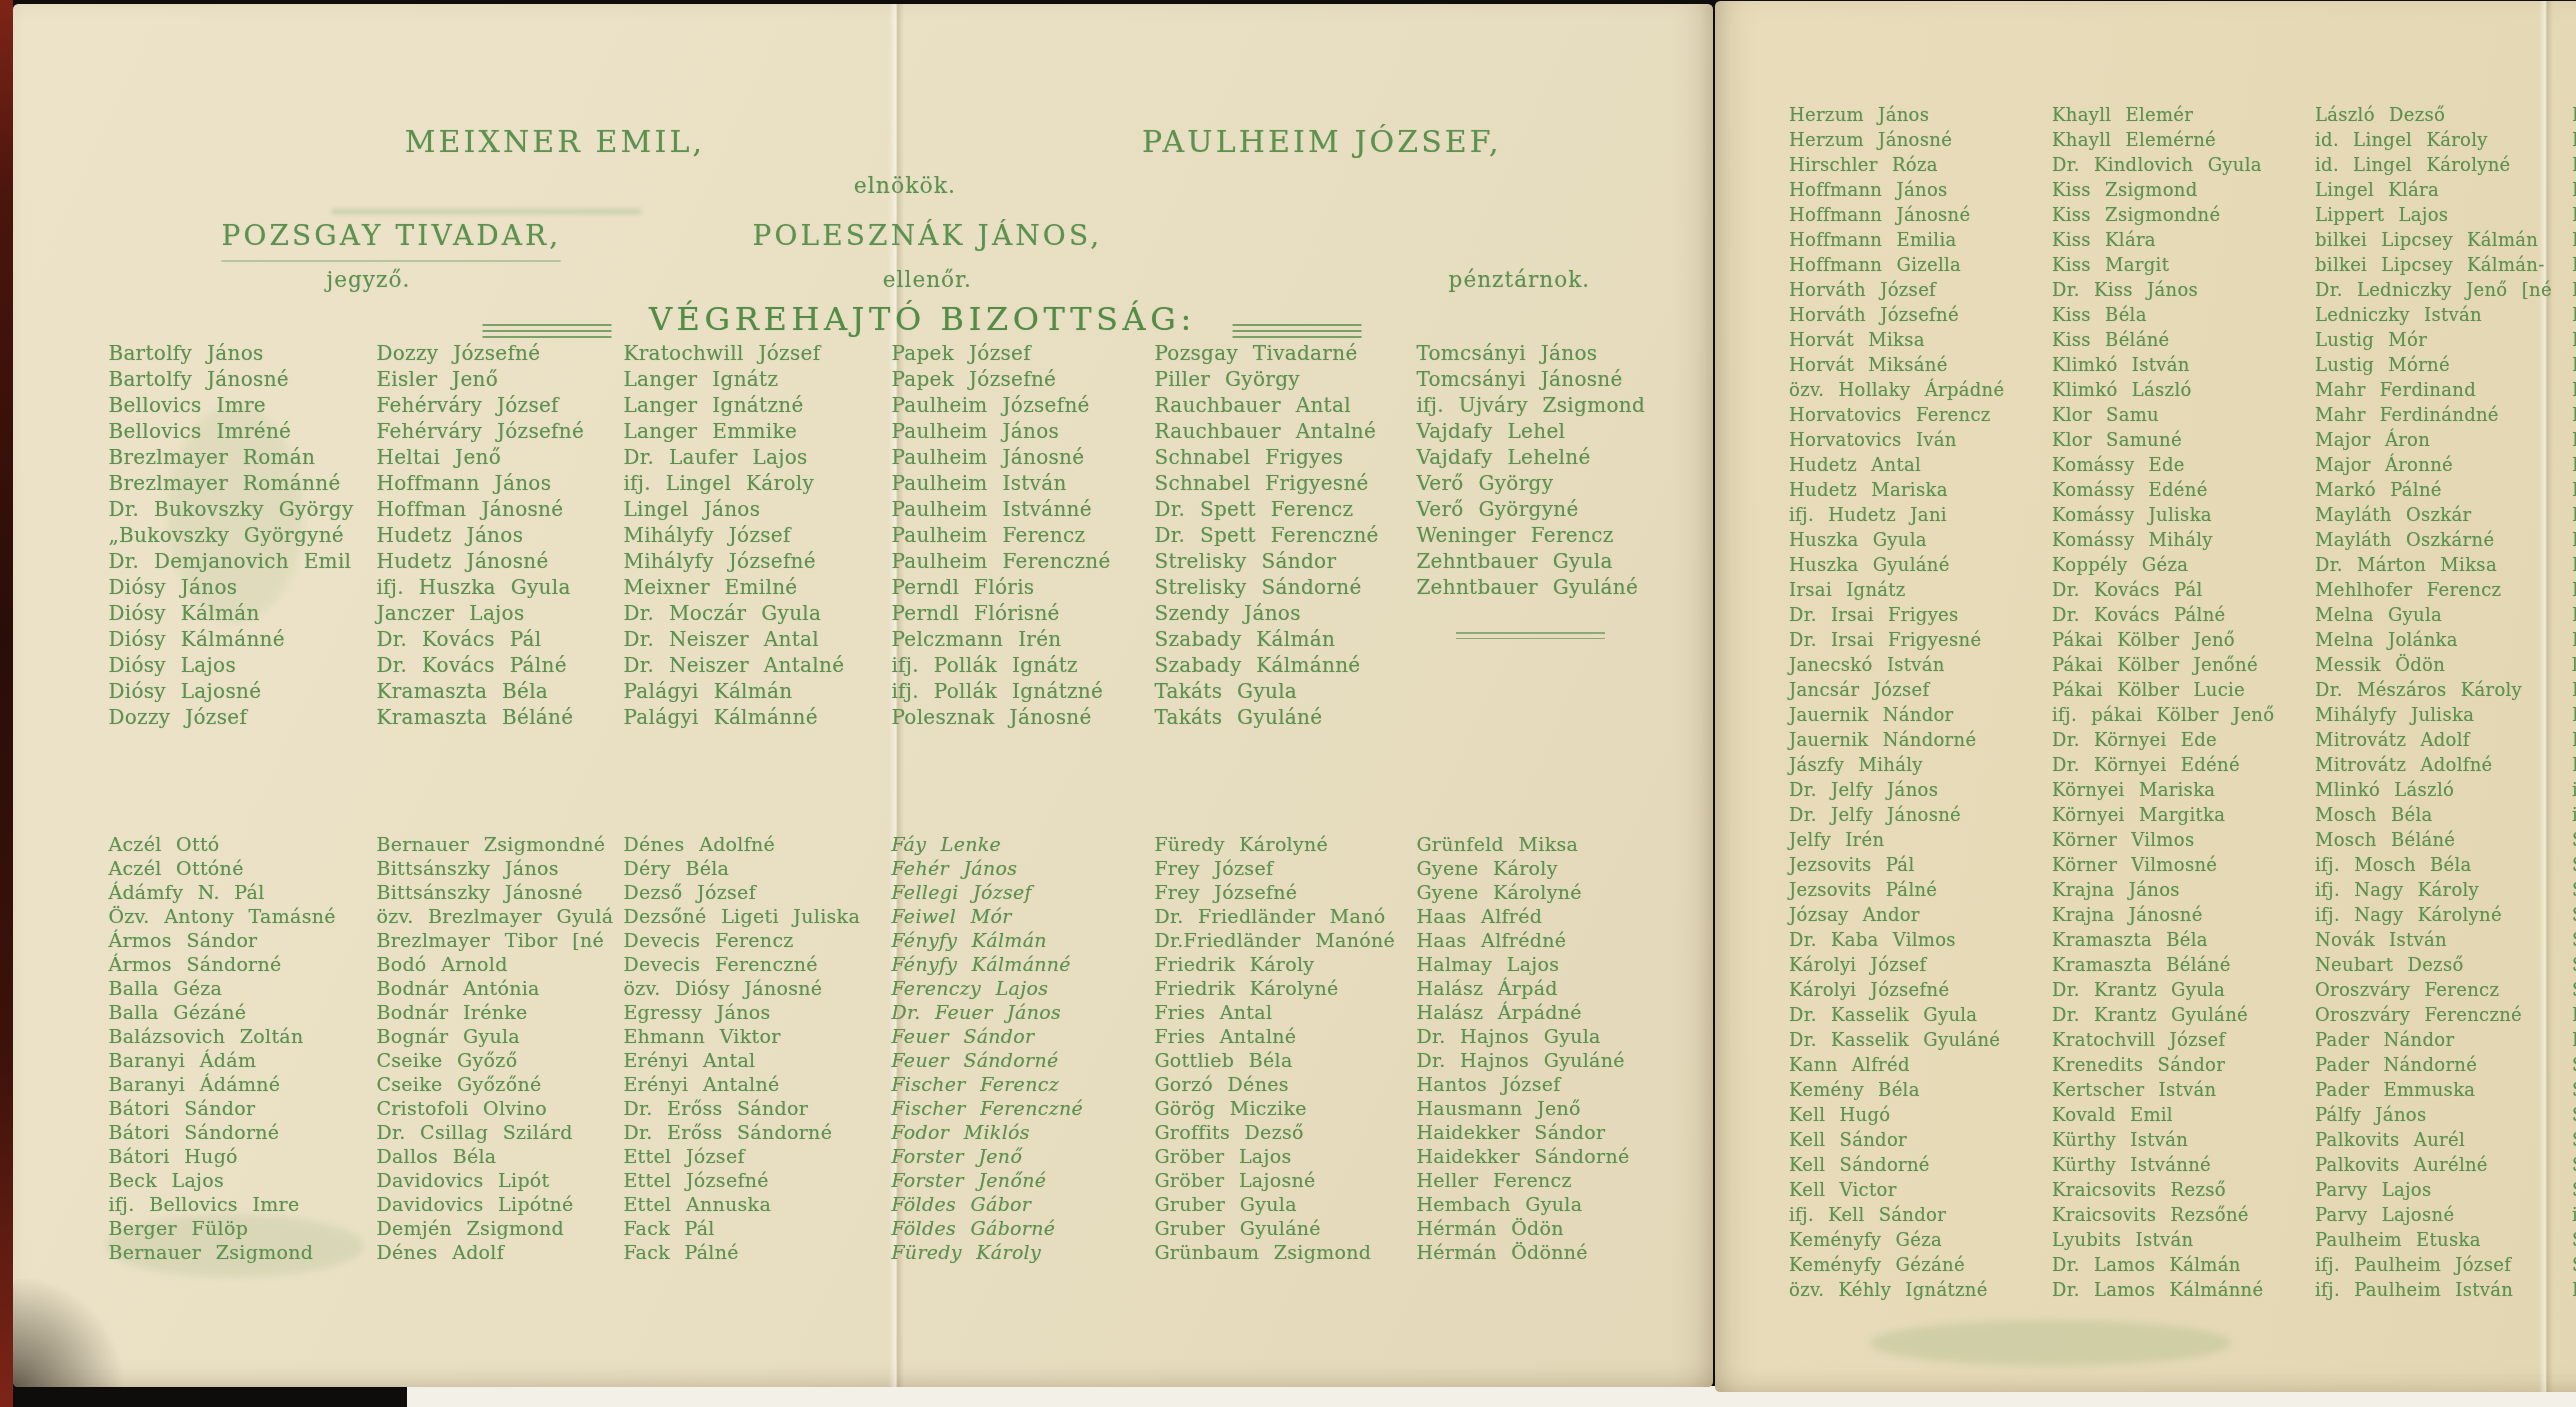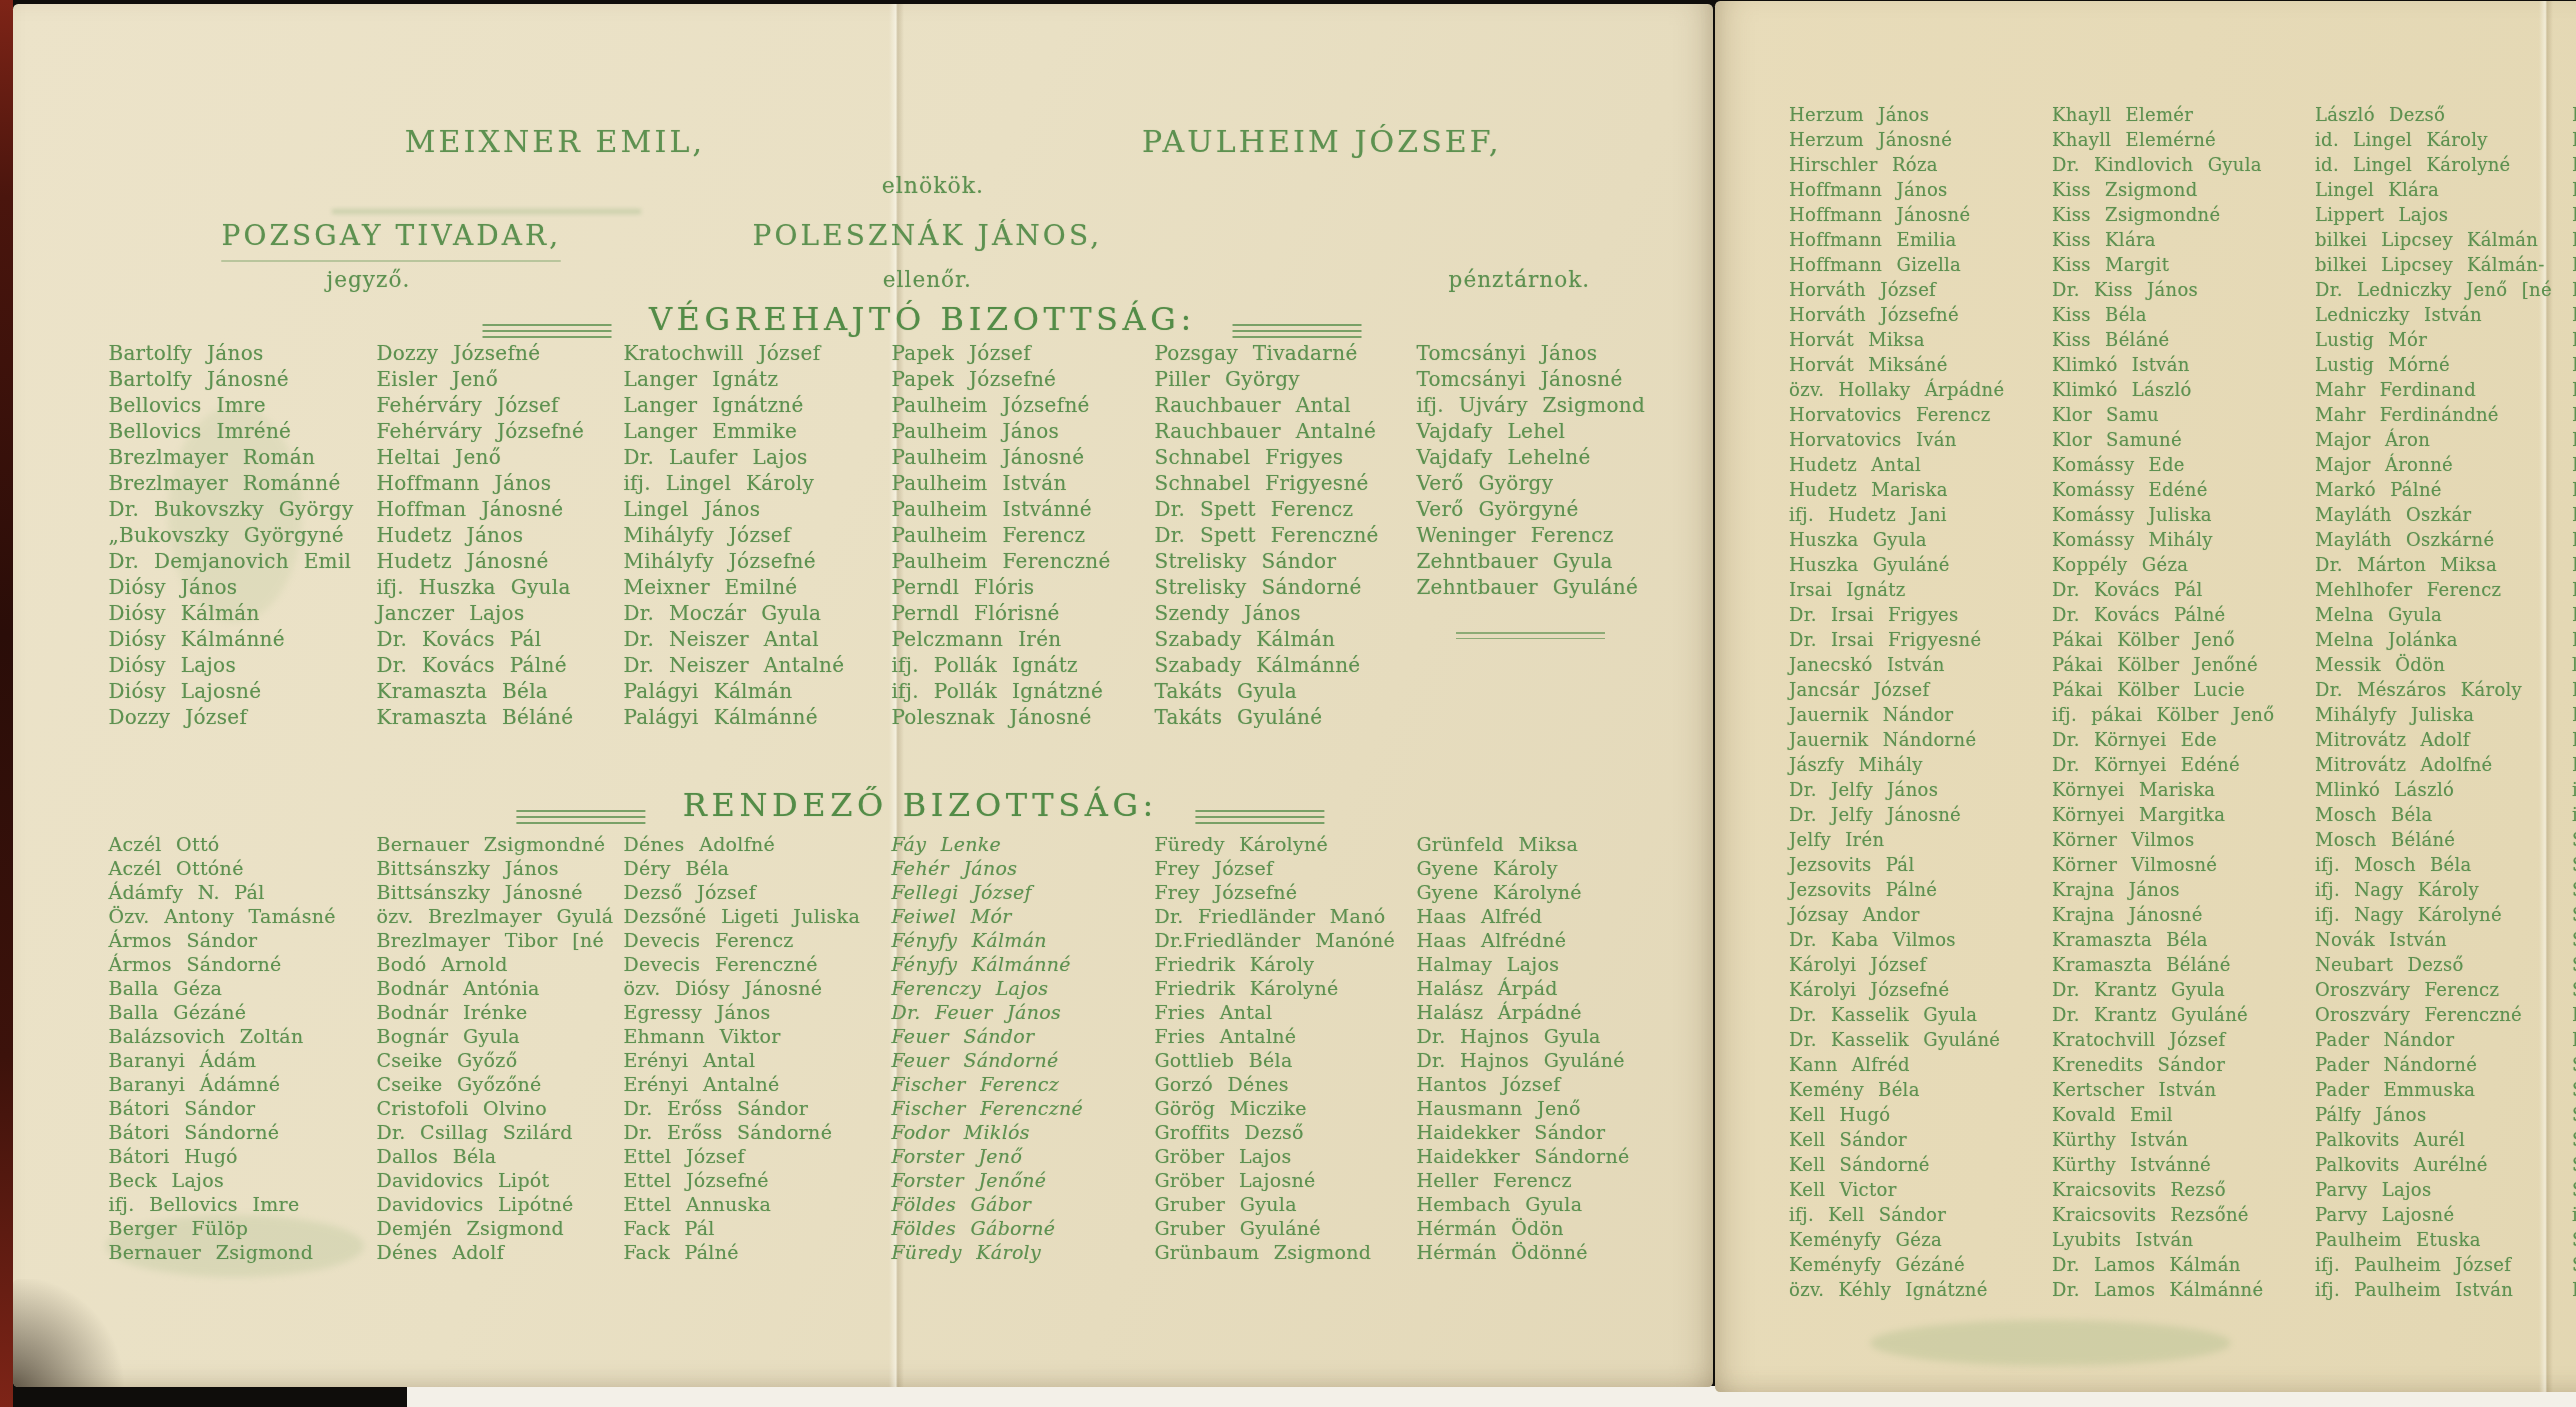--- a/index.html
+++ b/index.html
@@ -59,21 +59,21 @@
 
   <div id="page-left" class="page">
     <div class="fold" style="left:876px;"></div>
     <div class="corner-shadow"></div>
     <div class="stain" style="left:155px;top:402px;width:134px;height:216px;background:#9db87f;opacity:.14;"></div>
     <div class="stain" style="left:93px;top:1211px;width:258px;height:62px;background:#8fae74;opacity:.18;"></div>
     <div class="smear" style="left:319px;top:205px;width:309px;"></div>
 
     <div class="president ink caps" style="left:258px;top:120px;width:567px;">MEIXNER EMIL,</div>
     <div class="president ink caps" style="left:1025px;top:120px;width:567px;">PAULHEIM JÓZSEF,</div>
-    <div class="small-label ink" style="left:636px;top:169px;width:567px;">elnökök.</div>
+    <div class="small-label ink" style="left:608px;top:169px;width:567px;">elnökök.</div>
 
     <div class="officer-name ink caps" style="left:69px;top:215px;width:618px;">POZSGAY TIVADAR,</div>
     <div class="officer-rule" style="left:208px;top:256px;width:340px;"></div>
     <div class="officer-role ink" style="left:46px;top:263px;width:618px;">jegyző.</div>
 
     <div class="officer-name ink caps" style="left:605px;top:215px;width:618px;">POLESZNÁK JÁNOS,</div>
     <div class="officer-role ink" style="left:605px;top:263px;width:618px;">ellenőr.</div>
 
     <div class="officer-role ink" style="left:1197px;top:263px;width:618px;">pénztárnok.</div>
 
@@ -175,25 +175,20 @@
         <div class="nm">Vajdafy Lehel</div>
         <div class="nm">Vajdafy Lehelné</div>
         <div class="nm">Verő György</div>
         <div class="nm">Verő Györgyné</div>
         <div class="nm">Weninger Ferencz</div>
         <div class="nm">Zehntbauer Gyula</div>
         <div class="nm">Zehntbauer Gyuláné</div>
       </div>
     <div class="end-rule" style="left:1443px;top:628px;"></div>
 
-    <div class="section-head" style="left:907px;top:782px;">
-      <div class="rule3"></div>
-      <div class="section-title caps">RENDEZŐ BIZOTTSÁG:</div>
-      <div class="rule3"></div>
-    </div>
 
     <div class="col rb p1 ink">
         <div class="nm">Aczél Ottó</div>
         <div class="nm">Aczél Ottóné</div>
         <div class="nm">Ádámfy N. Pál</div>
         <div class="nm">Özv. Antony Tamásné</div>
         <div class="nm">Ármos Sándor</div>
         <div class="nm">Ármos Sándorné</div>
         <div class="nm">Balla Géza</div>
         <div class="nm">Balla Gézáné</div>

